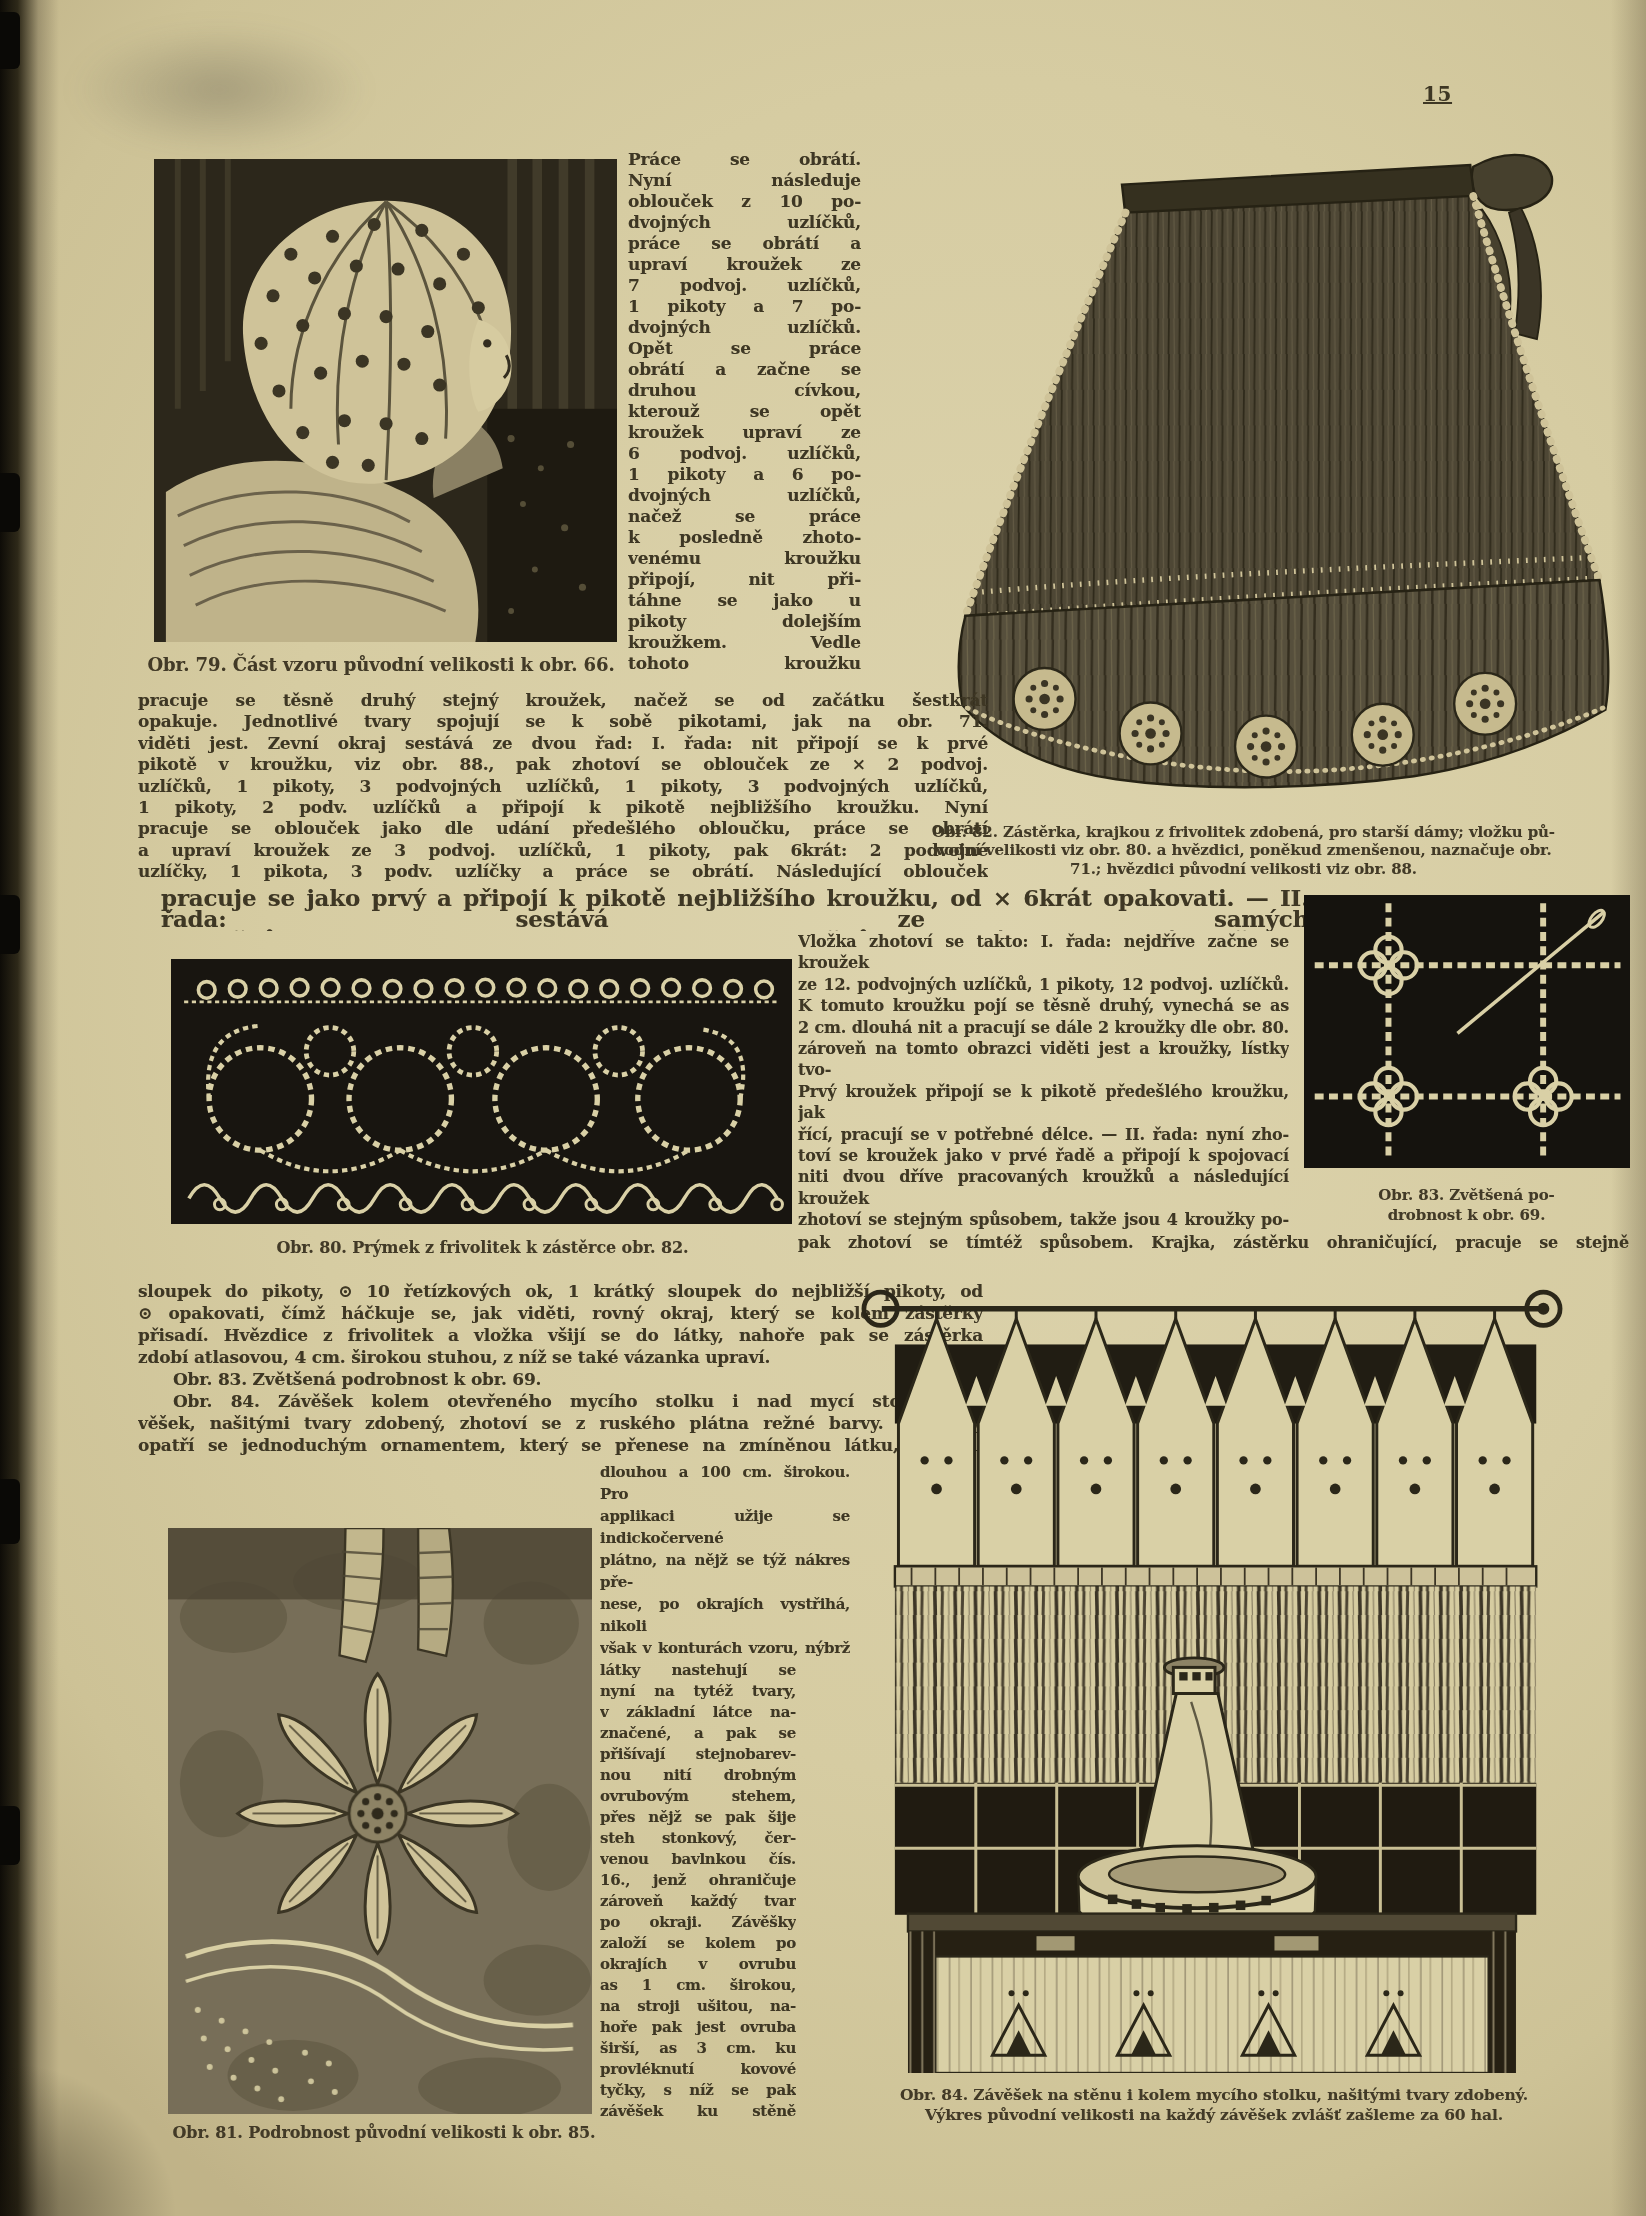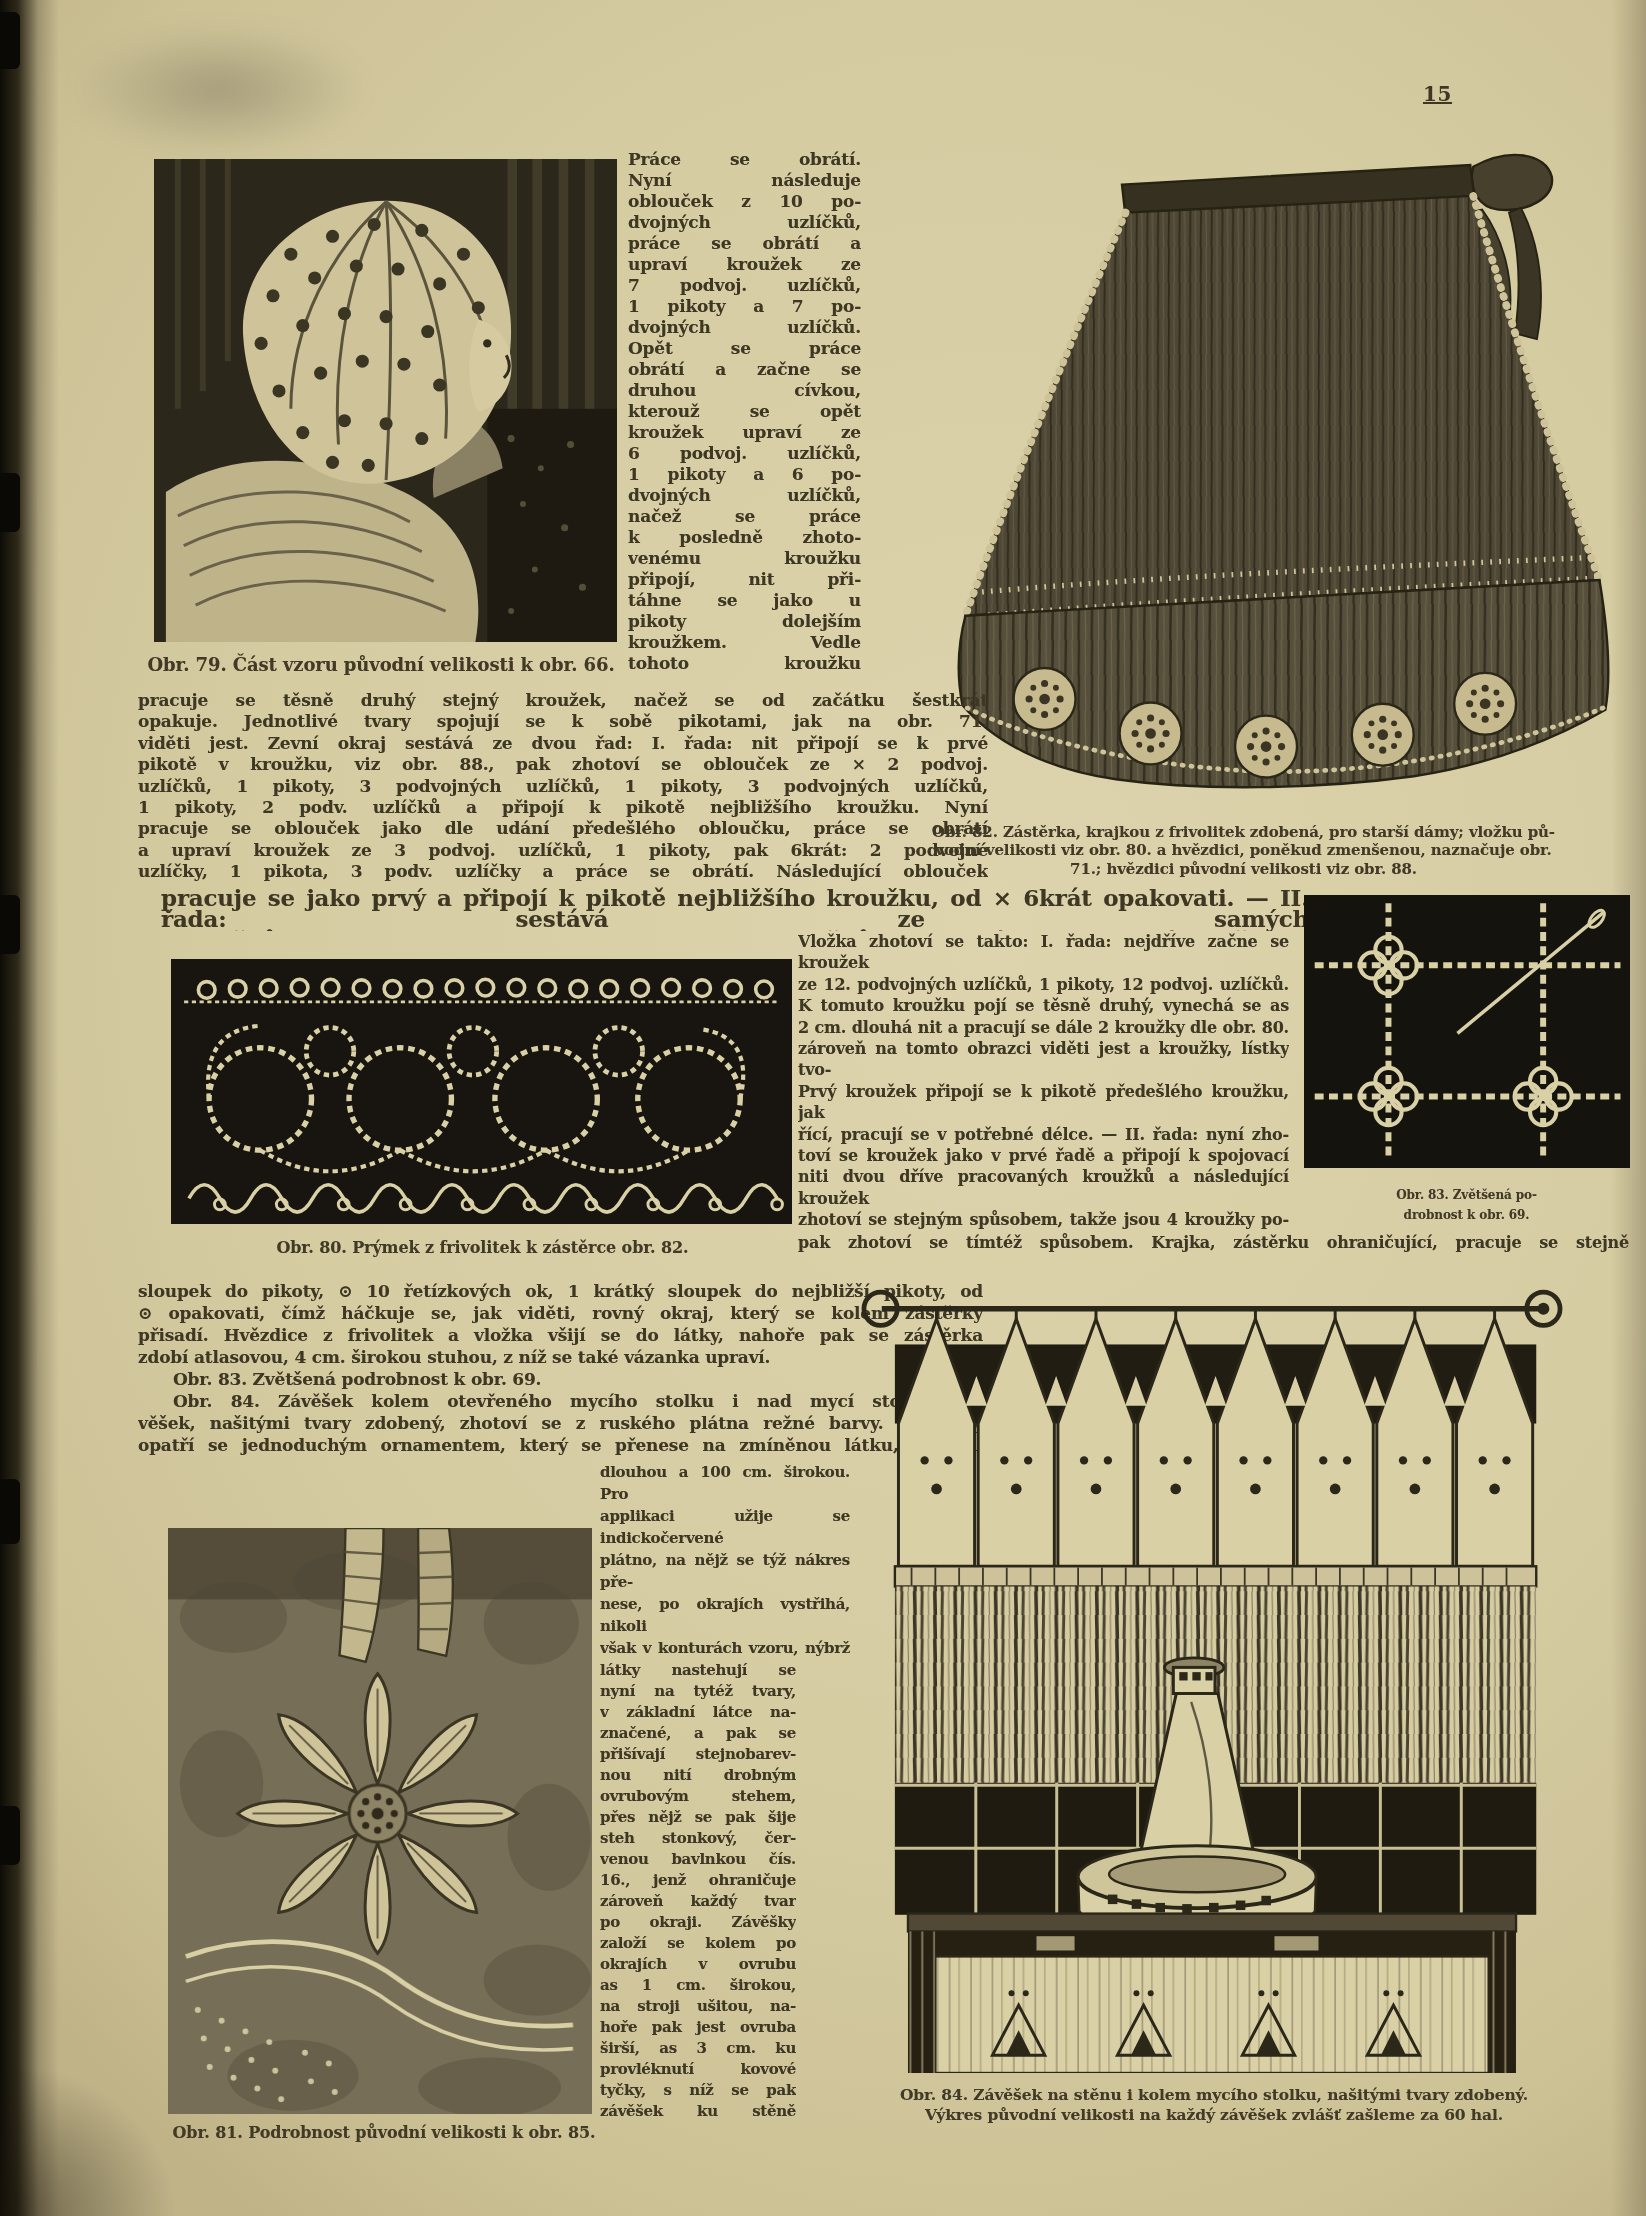--- a/index.html
+++ b/index.html
@@ -32,21 +32,21 @@
   #para1{left:138px;top:690px;width:850px;height:194px;font-size:17px;line-height:21.4px;}
   #para2{left:138px;top:887px;width:1148px;height:44px;font-size:23px;line-height:21.4px;margin-left:23px;}
   #midcol{left:798px;top:931px;width:491px;height:301px;font-size:16px;line-height:21.4px;}
   #midwide{left:798px;top:1232px;width:831px;height:44px;font-size:16px;line-height:21.4px;}
   #para3{left:138px;top:1280px;width:845px;height:196px;font-size:17px;line-height:22px;}
   #colb-a{left:600px;top:1461px;width:250px;height:199px;font-size:15px;line-height:22px;letter-spacing:-0.3px;}
   #colb-b{left:600px;top:1660px;width:196px;height:459px;font-size:15px;line-height:21px;letter-spacing:-0.3px;}
   #cap79{left:143px;top:654px;width:476px;font-size:18px;}
   #cap82{left:851px;top:823px;width:785px;font-size:15px;line-height:18.4px;}
   #cap80{left:173px;top:1238px;width:619px;font-size:16px;}
-  #cap83{left:1309px;top:1186px;width:315px;font-size:12px;line-height:19.6px;}
+  #cap83{left:1309px;top:1186px;width:315px;font-size:15px;line-height:19.6px;}
   #cap81{left:149px;top:2123px;width:470px;font-size:16px;}
   #cap84{left:833px;top:2085px;width:762px;font-size:15.5px;line-height:19.6px;}
   
   #fig79{left:154px;top:159px;width:463px;height:483px;}
   #fig82{left:866px;top:140px;width:765px;height:669px;}
   #fig80{left:171px;top:959px;width:621px;height:265px;}
   #fig83{left:1304px;top:895px;width:326px;height:273px;}
   #fig81{left:168px;top:1528px;width:424px;height:586px;}
   #fig84{left:858px;top:1282px;width:708px;height:791px;}
 </style>

